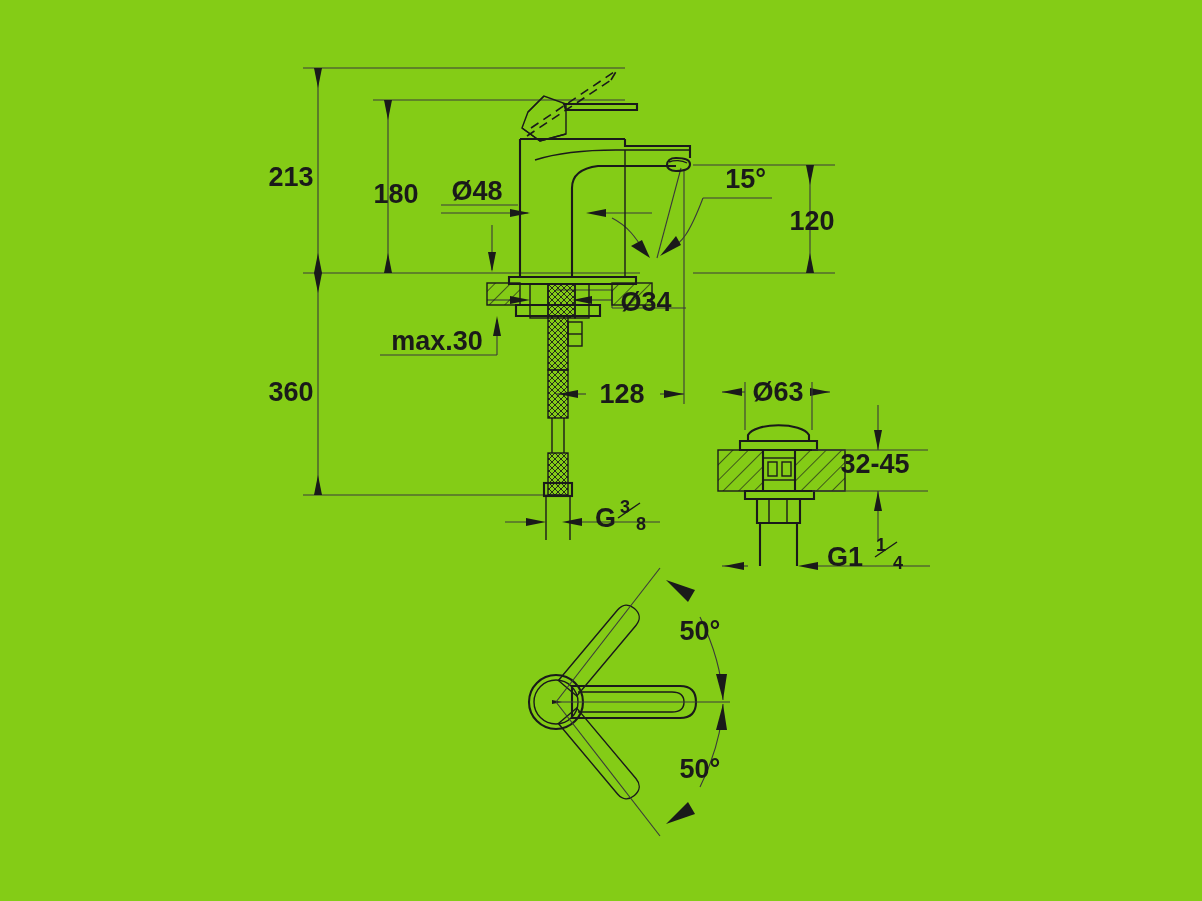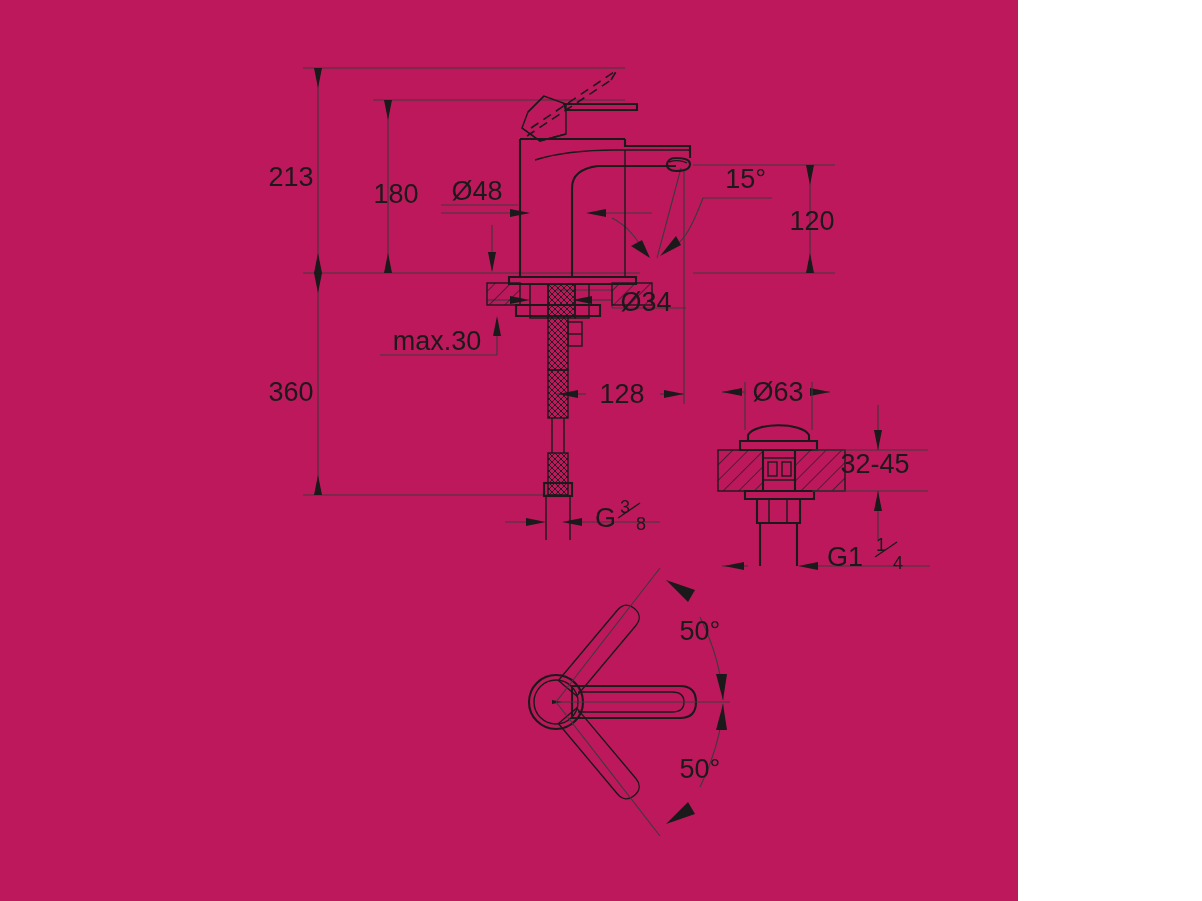--- a/index.html
+++ b/index.html
@@ -5,24 +5,25 @@
   html, body {
     margin: 0;
     padding: 0;
     background: #ffffff;
   }
   body {
     font-family: "Liberation Sans", sans-serif;
   }
   #canvas-wrap {
     position: relative;
-    width: 1018px;
+    width: 1202px;
     height: 901px;
-    background: #be185d;
+    background: #84cc16;
     overflow: hidden;
+    font-weight: bold;
   }
   #tech-svg {
     position: absolute;
     left: 0;
     top: 0;
     width: 1202px;
     height: 901px;
     display: block;
   }
   .dim-text {

